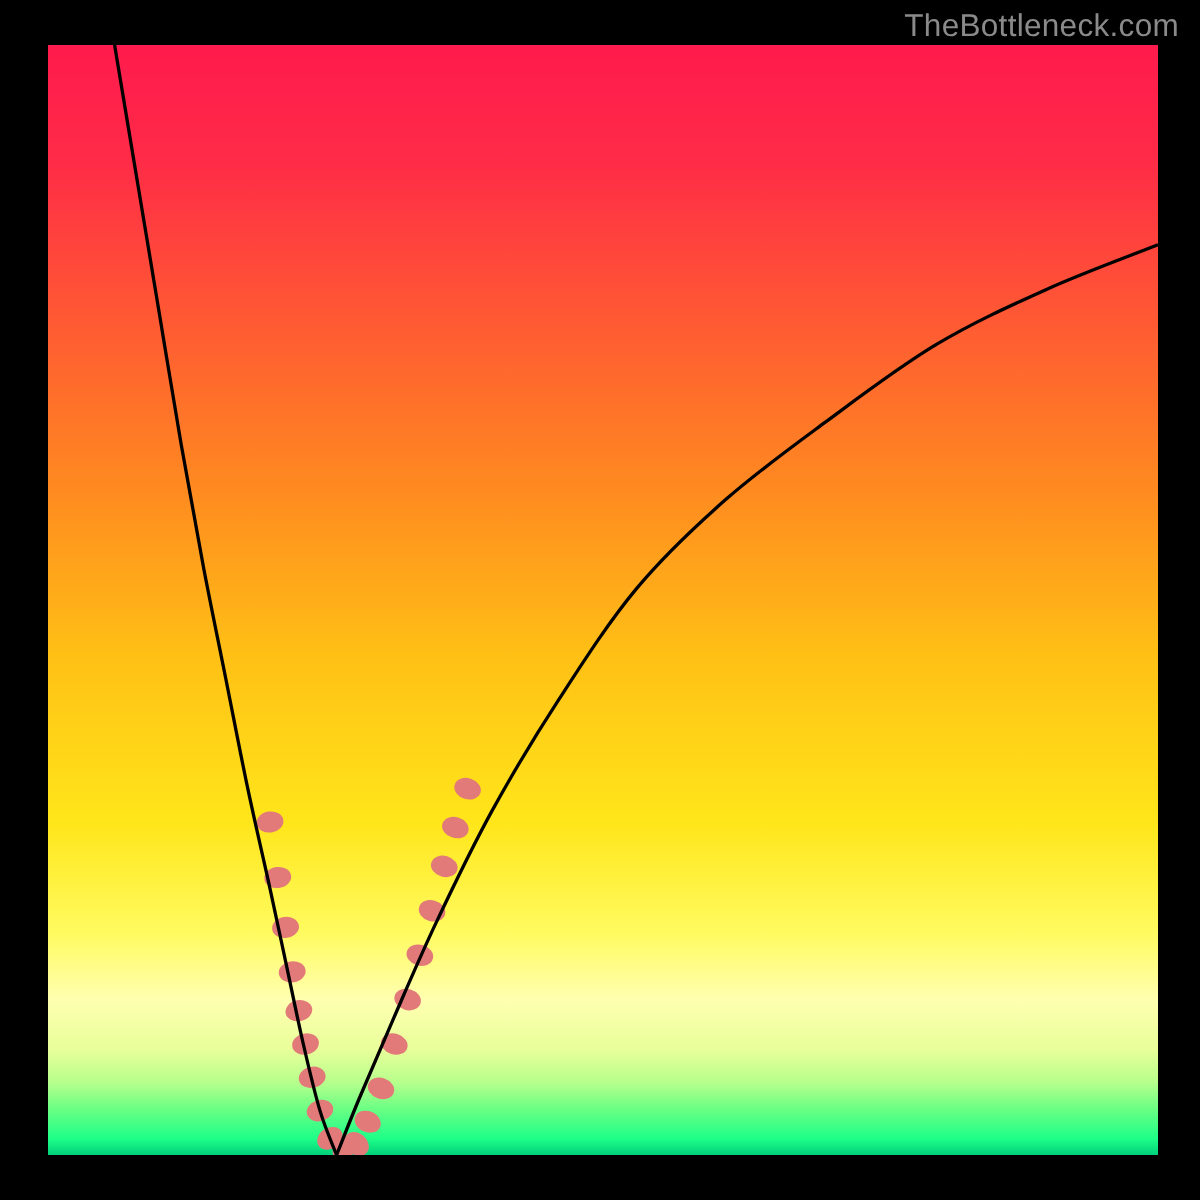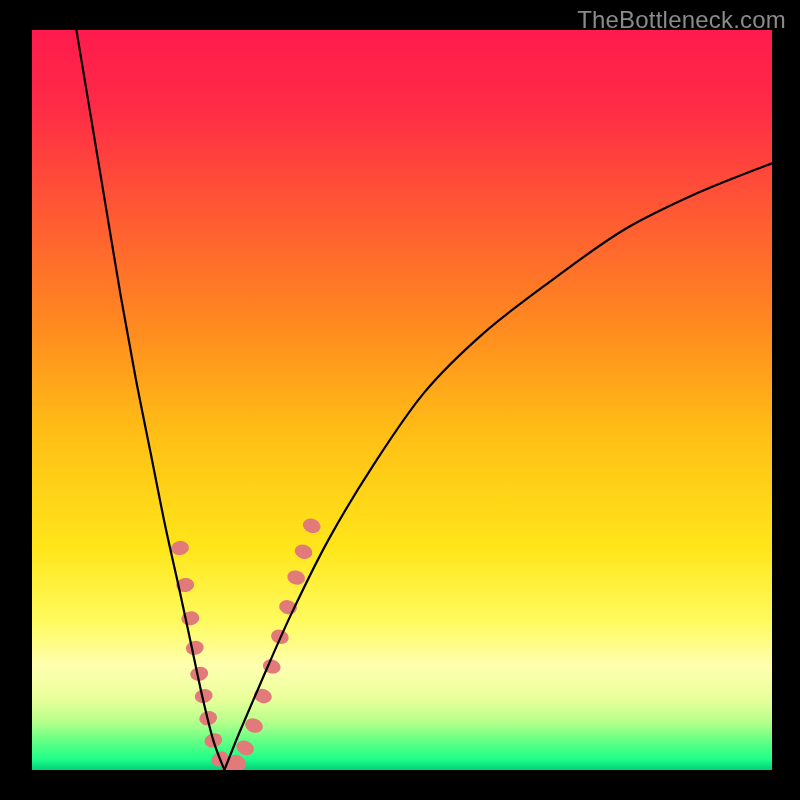--- a/index.html
+++ b/index.html
@@ -29,21 +29,21 @@
   }
   .gradient {
     position: absolute;
     inset: 0;
   }
   .watermark {
     position: absolute;
     top: 6px;
     right: 14px;
     color: #8a8a8a;
-    font-size: 24px;
+    font-size: 21px;
     letter-spacing: 0.2px;
     font-weight: 400;
   }
   svg.curve {
     position: absolute;
     inset: 0;
   }
 </style>
 </head>
 <body>

